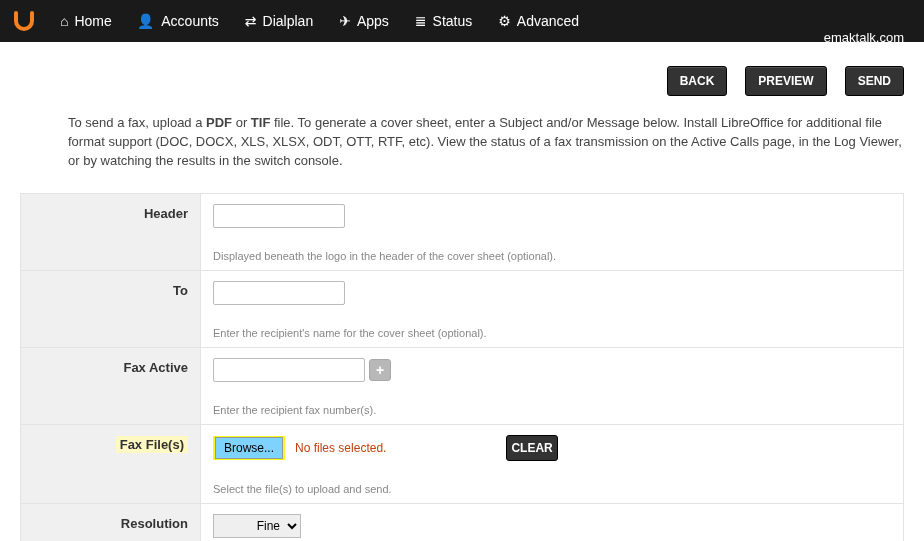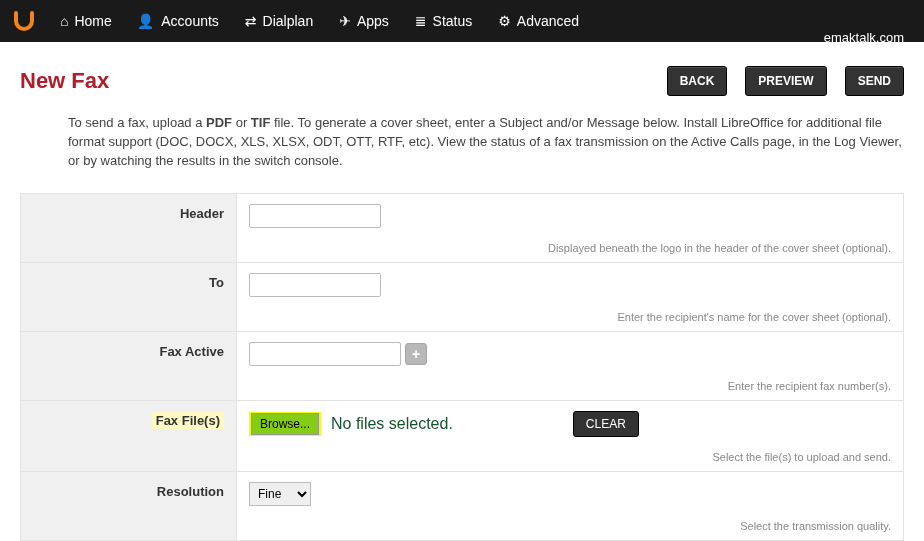--- a/index.html
+++ b/index.html
@@ -15,32 +15,32 @@
   .page { padding: 24px 20px 40px 20px; }
   .page-head { display: flex; align-items: center; margin-bottom: 18px; }
   .page-title { color: #b11d2a; font-size: 22px; font-weight: bold; }
   .btn-row { margin-left: auto; display: flex; gap: 18px; }
   .btn-dark { background: #333; color: #fff; border: 1px solid #000; border-radius: 3px; padding: 7px 12px; font-size: 12px; font-weight: bold; cursor: pointer; box-shadow: inset 0 1px 0 rgba(255,255,255,0.15); }
   .intro { font-size: 13px; line-height: 1.45; color: #444; margin-bottom: 22px; margin-left: 48px; }
   .intro b { font-weight: bold; }
   
   .form-tbl { width: 100%; border-collapse: collapse; }
   .form-tbl td { border: 1px solid #e3e3e3; vertical-align: top; }
-  .form-tbl td.label { width: 216px; background: #f0f0f0; text-align: right; padding: 12px 12px 30px 12px; font-weight: bold; font-size: 13px; color:#333;}
+  .form-tbl td.label { width: 180px; background: #f0f0f0; text-align: right; padding: 12px 12px 30px 12px; font-weight: bold; font-size: 13px; color:#333;}
   .form-tbl td.field { padding: 10px 12px 8px 12px; background:#fff;}
   .txt { width: 132px; height: 24px; border: 1px solid #bbb; border-radius: 2px; padding: 2px 4px; font-size: 12px; }
-  .hint { font-size: 11px; color: #888; margin-top: 14px; text-align: right; }
+  .hint { font-size: 11px; color: #888; margin-top: 22px; }
   .plus-btn { display:inline-flex;align-items:center;justify-content:center;width:22px;height:22px;background:#b8b8b8;border-radius:3px;color:#fff;font-weight:bold;font-size:14px;vertical-align:middle;margin-left:4px;cursor:pointer;border:1px solid #a8a8a8;}
   .hl-yellow { background: #fef9c3; padding: 1px 4px; }
   .browse-row { display:flex; align-items:center; gap:10px;}
-  .browse-btn { background:#84cc16;border:1px solid #999;padding:3px 8px;font-size:12px;cursor:pointer; }
+  .browse-btn { background:#7dd3fc;border:1px solid #999;padding:3px 8px;font-size:12px;cursor:pointer; }
   .hl-browse { background:#f7f71a; display:inline-block; padding:1px 2px;}
-  .nofiles { font-size:16px; color:#14532d;}
-  .clear-btn { background:#333;color:#fff;border:1px solid #000;border-radius:3px;padding:5px 12px;font-size:12px;font-weight:normal;cursor:pointer;margin-left:110px;}
-  select.sel { height:24px;border:1px solid #bbb;font-size:12px;padding:2px 4px; width:62px;}
+  .nofiles { font-size:12px; color:#c2410c;}
+  .clear-btn { background:#333;color:#fff;border:1px solid #000;border-radius:3px;padding:5px 4px;font-size:12px;font-weight:bold;cursor:pointer;margin-left:110px;}
+  select.sel { height:24px;border:1px solid #bbb;font-size:12px;padding:2px 4px; width:88px;text-align:right;}
 </style>
 </head>
 <body>
 
 <div class="navbar">
   <div class="logo-box">
     <svg width="22" height="22" viewBox="0 0 22 22">
         <path d="M3 3 v8 a8 8 0 0 0 16 0 v-8" fill="none" stroke="#f58220" stroke-width="4" stroke-linecap="round"></path>
       </svg>
   </div>
@@ -69,21 +69,20 @@
       <span class="ico">⚙</span>
       <span>Advanced</span>
     </div>
   </div>
   <div class="nav-right">emaktalk.com</div>
 </div>
 
 <div class="page">
 
   <div class="page-head">
-    <div class="page-title">New Fax</div>
     <div class="btn-row">
       <button class="btn-dark">BACK</button>
       <button class="btn-dark">PREVIEW</button>
       <button class="btn-dark">SEND</button>
     </div>
   </div>
 
   <p class="intro">
     <span>To send a fax, upload a </span><b>PDF</b><span> or </span><b>TIF</b><span> file. To generate a cover sheet, enter a Subject and/or Message below. Install LibreOffice for additional file format support (DOC, DOCX, XLS, XLSX, ODT, OTT, RTF, etc). View the status of a fax transmission on the Active Calls page, in the Log Viewer, or by watching the results in the switch console.</span>
   </p>

